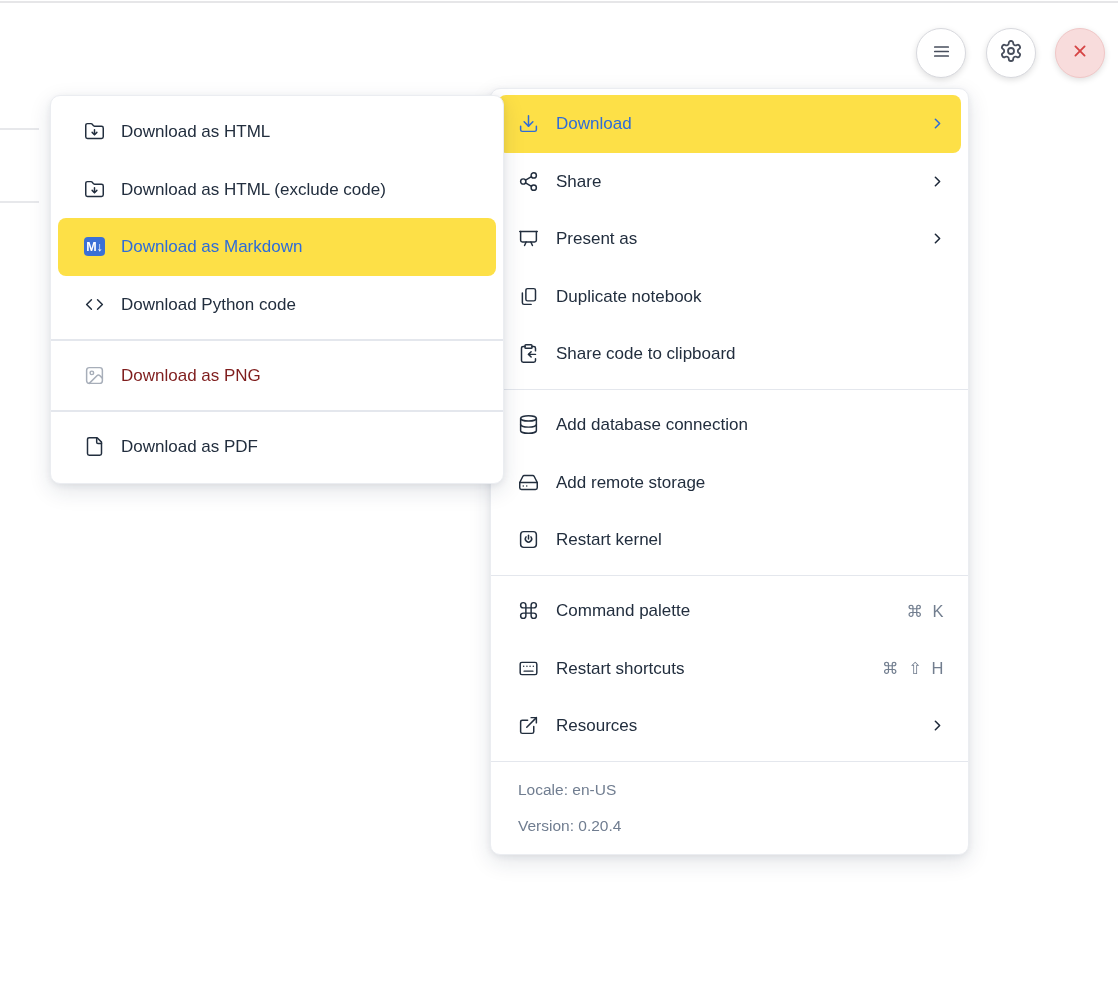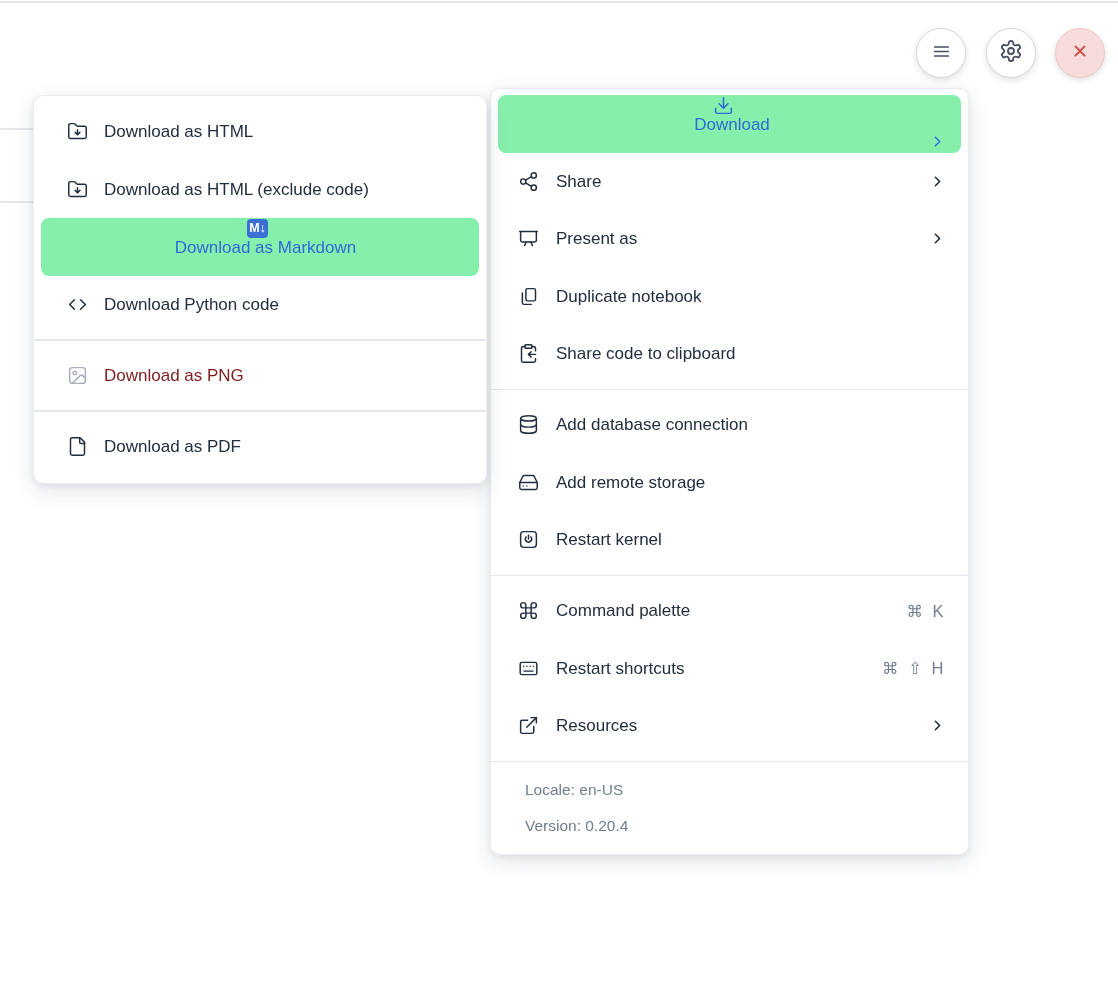--- a/index.html
+++ b/index.html
@@ -39,36 +39,36 @@
     box-shadow: 0 7px 22px rgba(25,39,68,0.12), 0 2px 6px rgba(25,39,68,0.07);
   }
   .mrow {
     display: flex; align-items: center;
     height: 57.5px; margin: 0 7px; padding: 0 15px 0 20px;
     border-radius: 8px; font-size: 17px; cursor: pointer;
     color: #222e3e; line-height: 1;
   }
   .mrow .micon { width: 21px; height: 21px; margin-right: 17px; flex: 0 0 auto; display: flex; align-items: center; justify-content: center; }
   .mrow .micon svg { width: 21px; height: 21px; stroke: currentColor; fill: none; stroke-width: 1.7; stroke-linecap: round; stroke-linejoin: round; }
-  .mrow.highlighted { background: #86efac; color: #2e6cd9; flex-direction: column; }
+  .mrow.highlighted { background: #fde047; color: #2e6cd9; }
   .mrow.disabled { color: #7f1d1d; cursor: default; }
   .mrow .mlabel { white-space: nowrap; }
   .mtrail { margin-left: auto; display: flex; align-items: center; }
   .mtrail.chev svg { width: 17px; height: 17px; stroke: currentColor; fill: none; stroke-width: 2.2; stroke-linecap: round; stroke-linejoin: round; }
   .mrow:not(.highlighted) .mtrail.chev { color: #1d2838; }
   .shortcut { margin-left: auto; color: #727e8f; font-size: 16.5px; letter-spacing: 2.5px; white-space: nowrap; }
   .msep { height: 1.5px; background: #e4e7ed; margin: 6px 0; }
 
   
   .main-menu { left: 490px; top: 88px; width: 479px; padding-top: 6px; z-index: 5; }
-  .menu-footer { padding: 4px 0 10px; margin-left: 7px; }
+  .menu-footer { padding: 4px 0 10px; }
   .footer-row { height: 36px; display: flex; align-items: center; padding-left: 27px; color: #707d90; font-size: 15.5px; }
 
   
-  .sub-menu { left: 33px; top: 95px; width: 454px; padding: 7px 0 8px; z-index: 10; text-align: right; }
+  .sub-menu { left: 50px; top: 95px; width: 454px; padding: 7px 0 8px; z-index: 10; text-align: right; }
   .sub-menu .mrow { padding: 0 15px 0 26px; }
   .sub-menu .mrow .micon { margin-right: 16px; }
   .md-badge {
     width: 28px; height: 19px; border-radius: 4px; background: #3a70d6;
     color: #fff; font-size: 12.5px; font-weight: 700;
     display: flex; align-items: center; justify-content: center;
   }
   .mrow.disabled .micon svg { stroke: #a7aeb9; }
 </style>
 </head>

